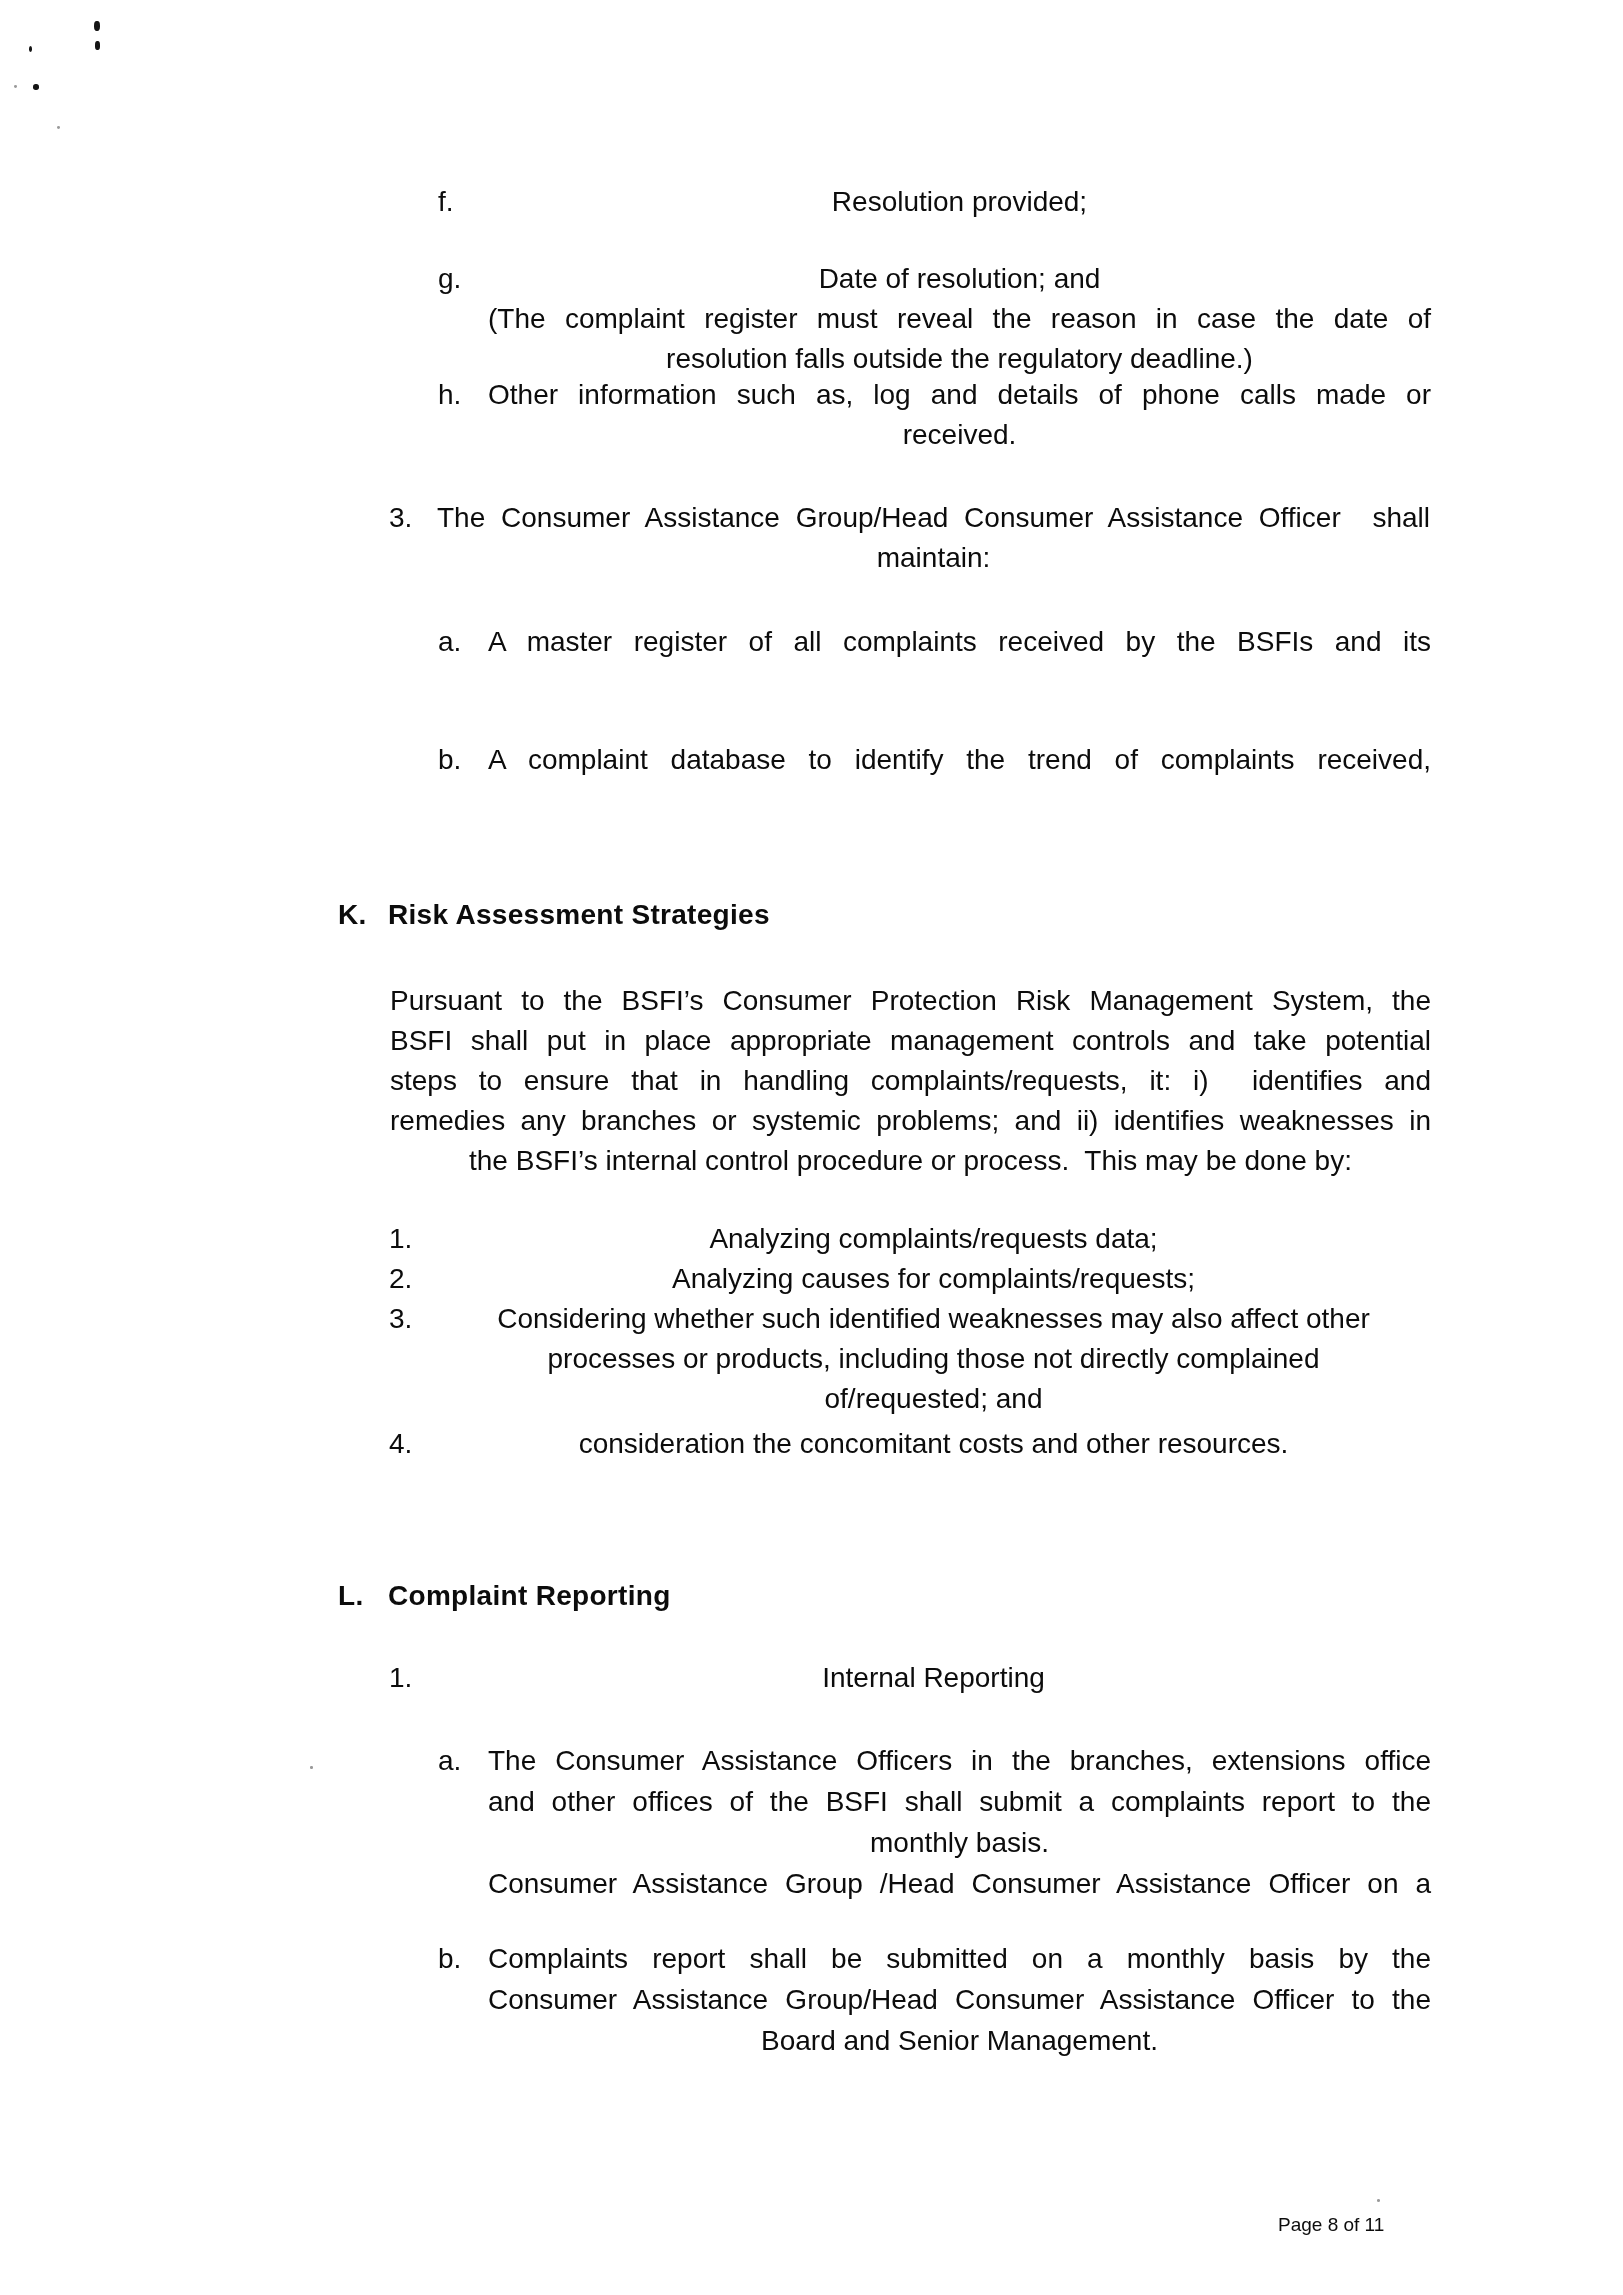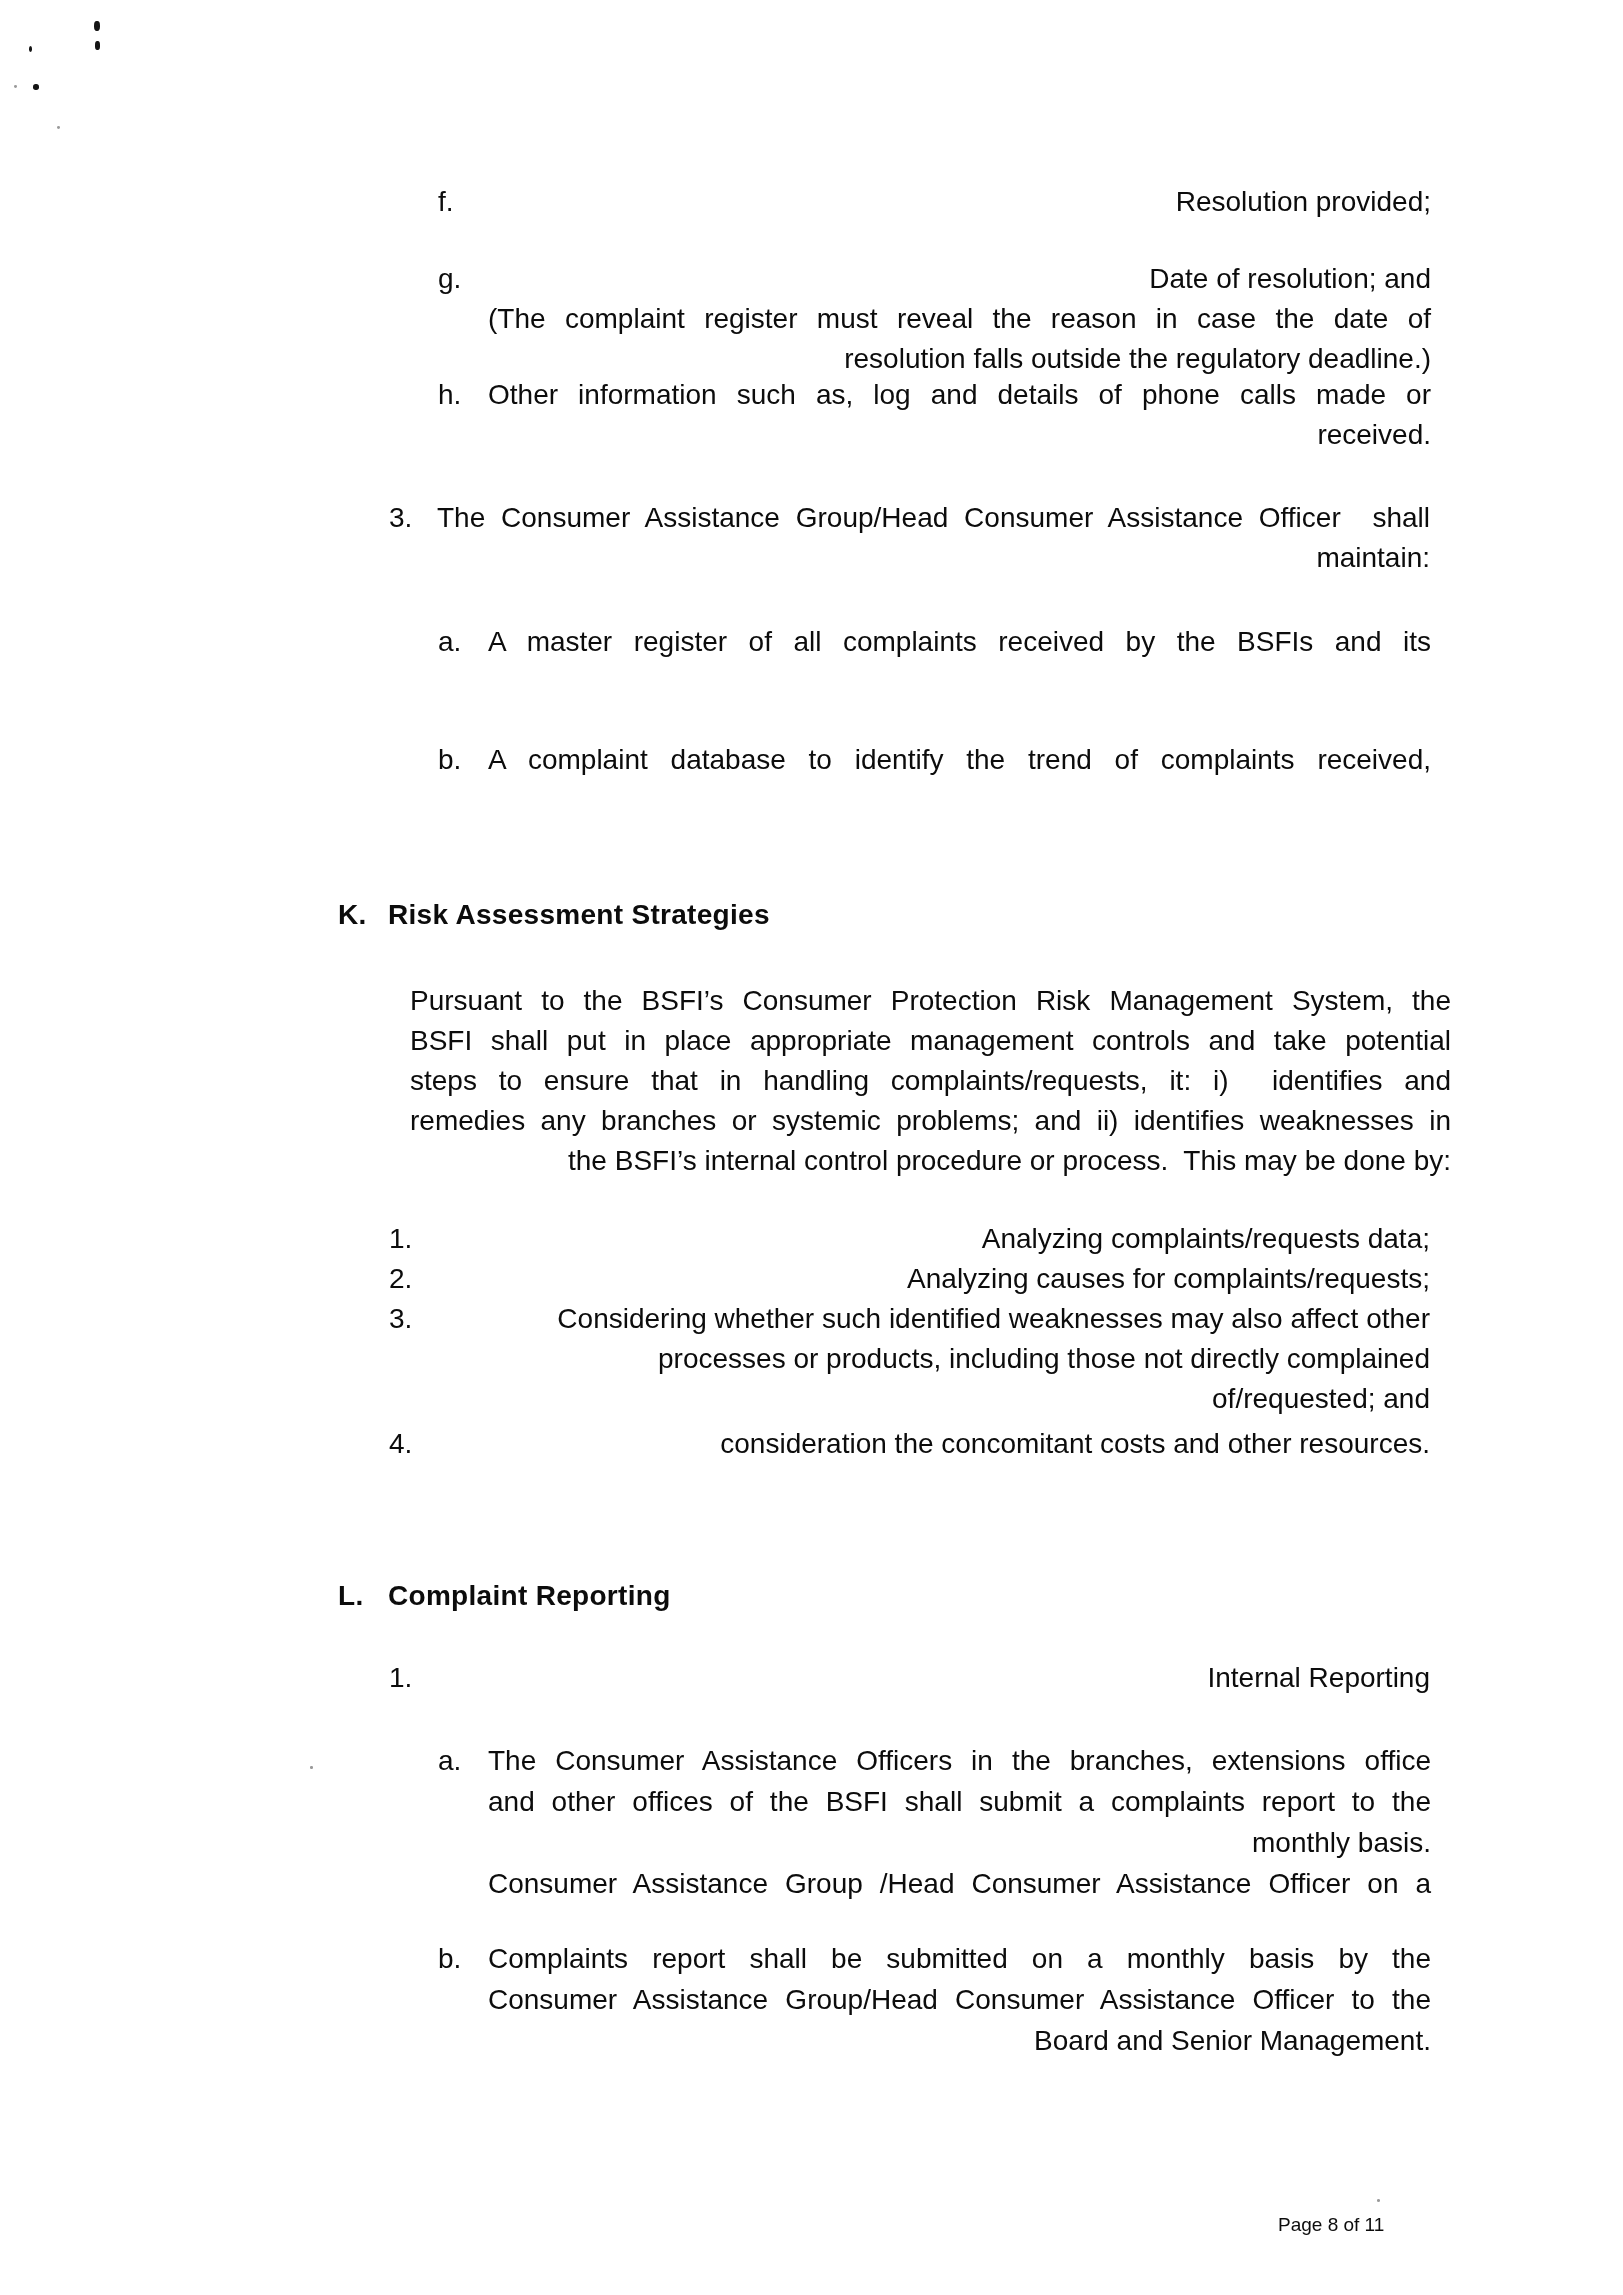--- a/index.html
+++ b/index.html
@@ -18,22 +18,22 @@
   .letter { left: 488px; width: 943px; }
   .number { left: 437px; width: 993px; }
   .marker { position: absolute; top: 0; }
   .letter > .marker { left: -50px; }
   .number > .marker { left: -48px; }
   .section {
     position: absolute; left: 388px; font-weight: 700;
     line-height: 40px; letter-spacing: 0.3px;
   }
   .section > .marker { left: -50px; }
-  .para { position: absolute; left: 410px; width: 1041px; line-height: 40px; }
-  .line { text-align: right; }
+  .para { position: absolute; left: 390px; width: 1041px; line-height: 40px; }
+  .line { text-align: center; }
   .stretch { text-align: justify; text-align-last: justify; }
   .footer {
     position: absolute; left: 1278px; top: 2210px;
     font-size: 19px; line-height: 30px;
   }
   .speck { position: absolute; background: #151515; border-radius: 45%; }
   .speck.faint { background: #9a9a9a; }
 </style>
 </head>
 <body>

